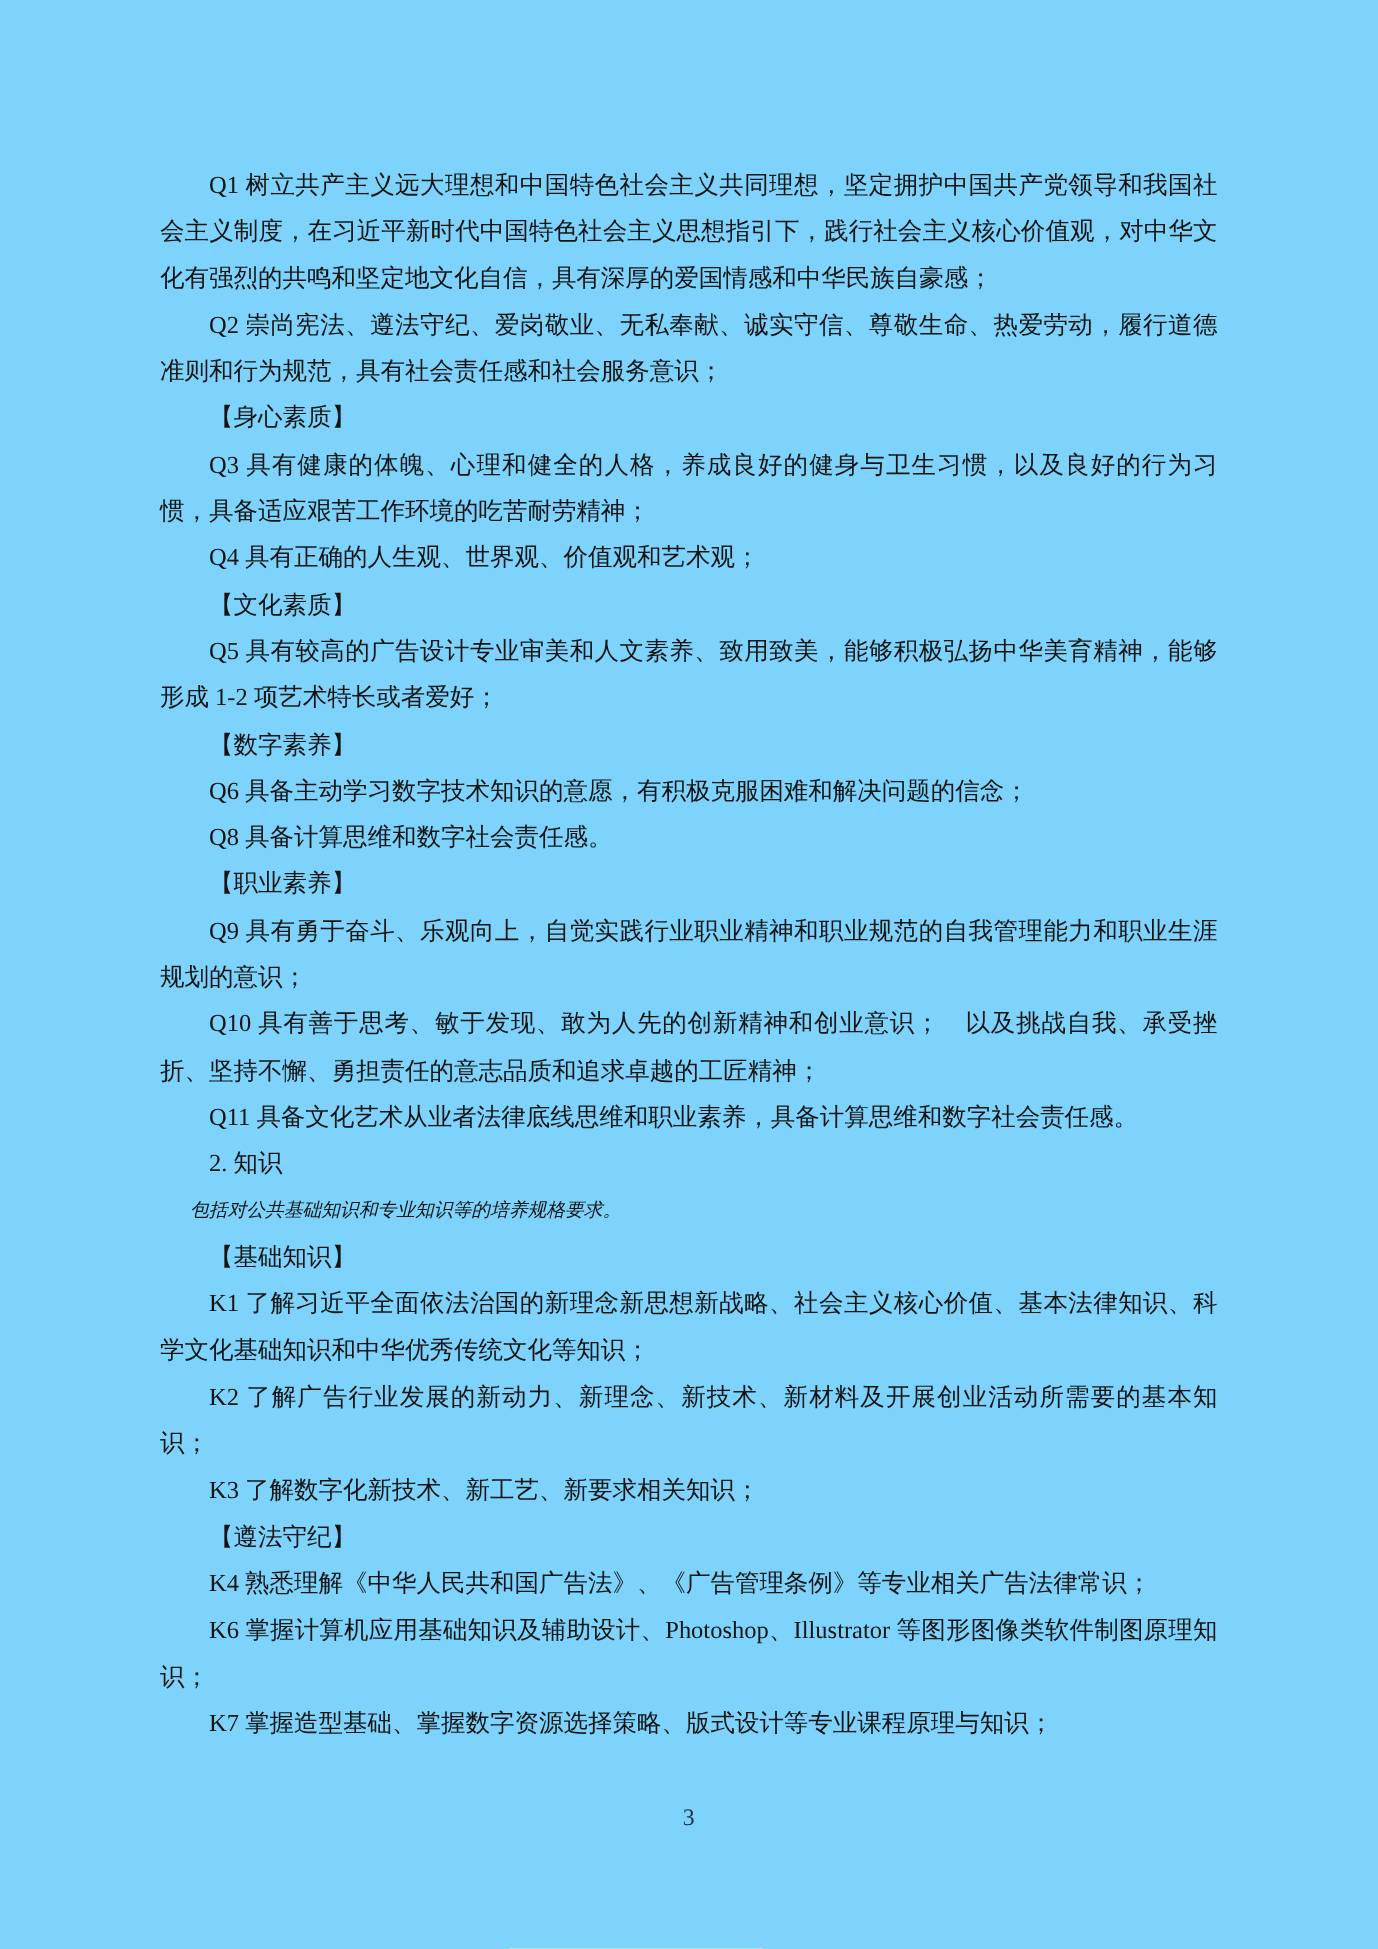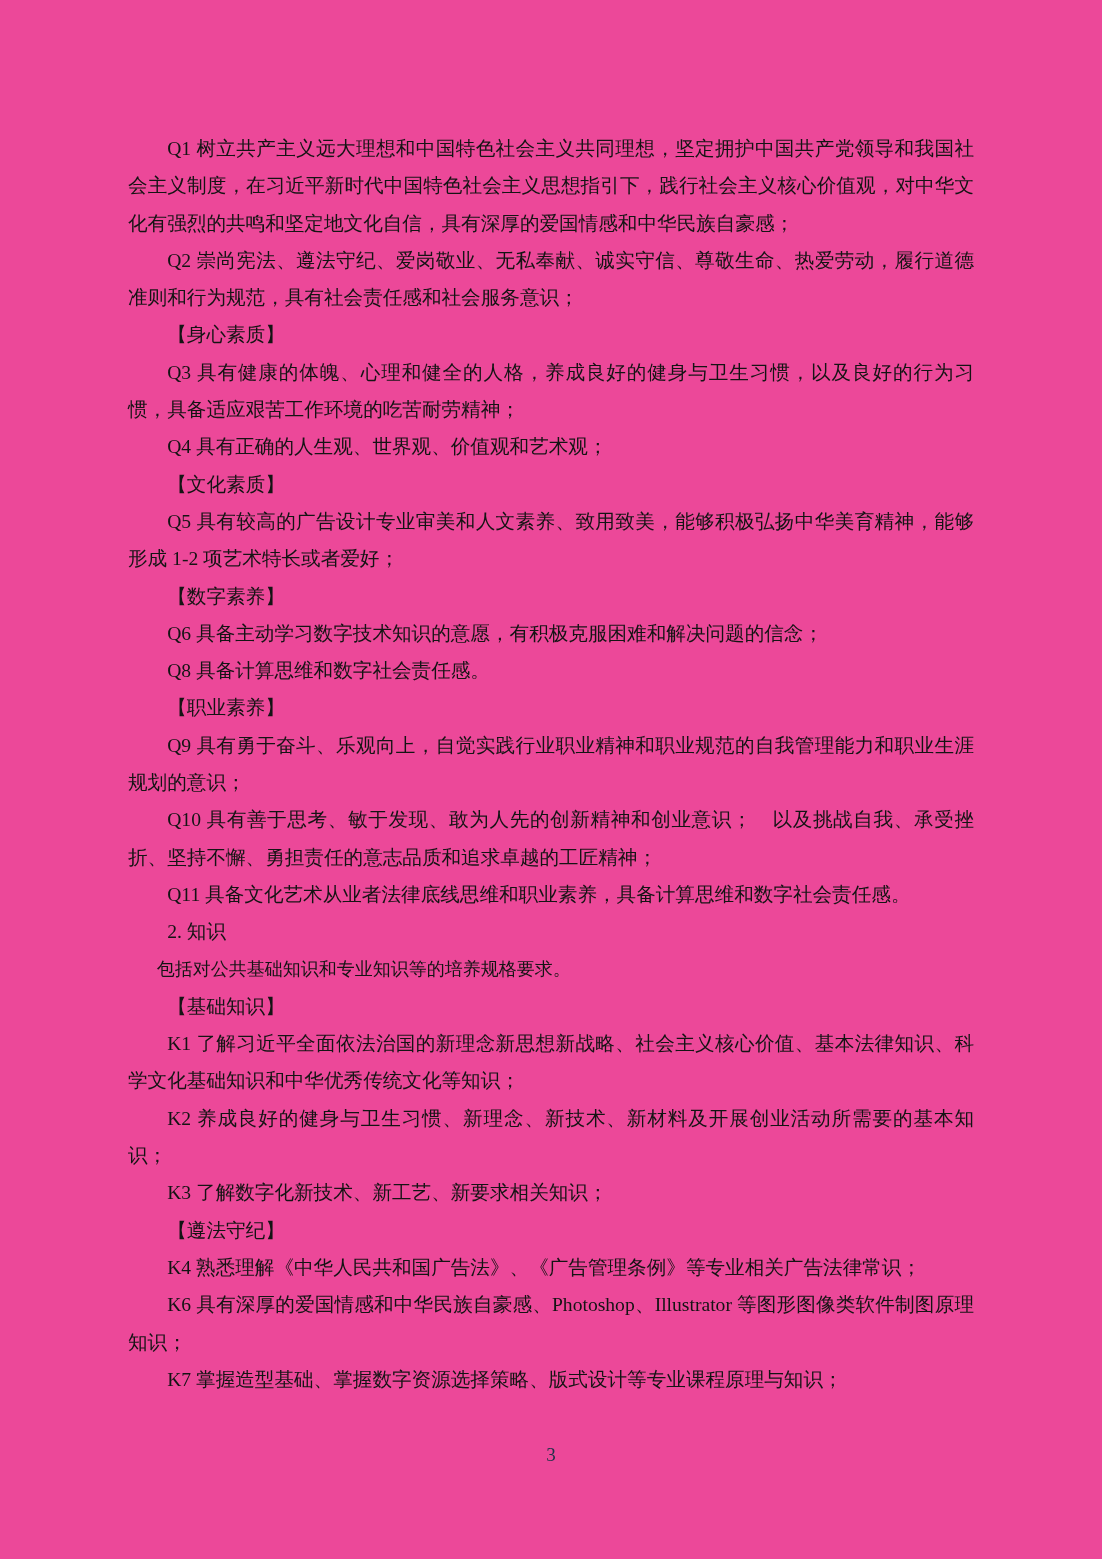--- a/index.html
+++ b/index.html
@@ -5,21 +5,21 @@
 <style>
   html, body {
     margin: 0;
     padding: 0;
     background: #ffffff;
   }
   .page {
     position: relative;
     width: 1102px;
     height: 1559px;
-    background: #ec4899;
+    background: #7dd3fc;
     overflow: hidden;
     font-family: "Liberation Serif", "DejaVu Serif", serif;
   }
   .content {
     position: absolute;
     left: 128px;
     top: 130px;
     width: 846px;
   }
   .para {
@@ -31,22 +31,23 @@
     text-indent: 2em;
     word-break: normal;
   }
   .heading {
     
   }
   .numbered {
     
   }
   .intro {
-    font-size: 18px;
+    font-size: 15px;
     text-indent: 1.6em;
+    font-style: italic;
   }
   .page-number {
     position: absolute;
     top: 1442px;
     left: 0;
     width: 100%;
     text-align: center;
     color: #22324a;
     font-size: 19px;
     line-height: 26px;
@@ -68,21 +69,21 @@
     <p class="para">Q6 具备主动学习数字技术知识的意愿，有积极克服困难和解决问题的信念；</p>
     <p class="para">Q8 具备计算思维和数字社会责任感。</p>
     <p class="para heading">【职业素养】</p>
     <p class="para">Q9 具有勇于奋斗、乐观向上，自觉实践行业职业精神和职业规范的自我管理能力和职业生涯规划的意识；</p>
     <p class="para">Q10 具有善于思考、敏于发现、敢为人先的创新精神和创业意识；　以及挑战自我、承受挫折、坚持不懈、勇担责任的意志品质和追求卓越的工匠精神；</p>
     <p class="para">Q11 具备文化艺术从业者法律底线思维和职业素养，具备计算思维和数字社会责任感。</p>
     <p class="para numbered">2. 知识</p>
     <p class="para intro">包括对公共基础知识和专业知识等的培养规格要求。</p>
     <p class="para heading">【基础知识】</p>
     <p class="para">K1 了解习近平全面依法治国的新理念新思想新战略、社会主义核心价值、基本法律知识、科学文化基础知识和中华优秀传统文化等知识；</p>
-    <p class="para">K2 养成良好的健身与卫生习惯、新理念、新技术、新材料及开展创业活动所需要的基本知识；</p>
+    <p class="para">K2 了解广告行业发展的新动力、新理念、新技术、新材料及开展创业活动所需要的基本知识；</p>
     <p class="para">K3 了解数字化新技术、新工艺、新要求相关知识；</p>
     <p class="para heading">【遵法守纪】</p>
     <p class="para">K4 熟悉理解《中华人民共和国广告法》、《广告管理条例》等专业相关广告法律常识；</p>
-    <p class="para">K6 具有深厚的爱国情感和中华民族自豪感、Photoshop、Illustrator 等图形图像类软件制图原理知识；</p>
+    <p class="para">K6 掌握计算机应用基础知识及辅助设计、Photoshop、Illustrator 等图形图像类软件制图原理知识；</p>
     <p class="para">K7 掌握造型基础、掌握数字资源选择策略、版式设计等专业课程原理与知识；</p>
   </div>
   <div class="page-number">3</div>
 </div>
 
 </body></html>

